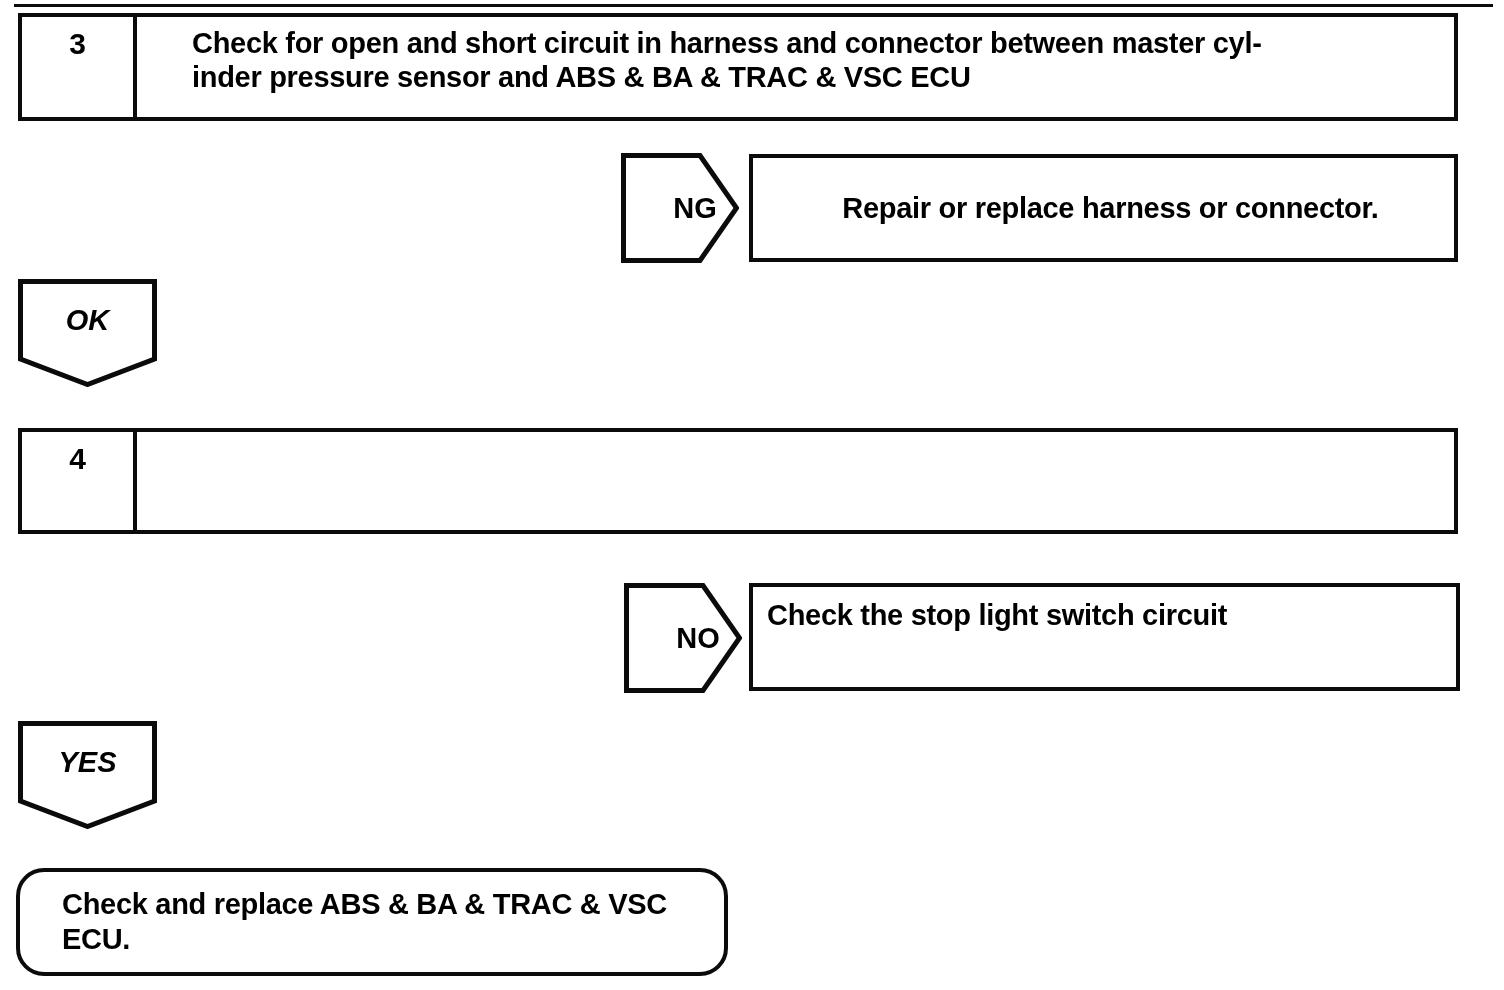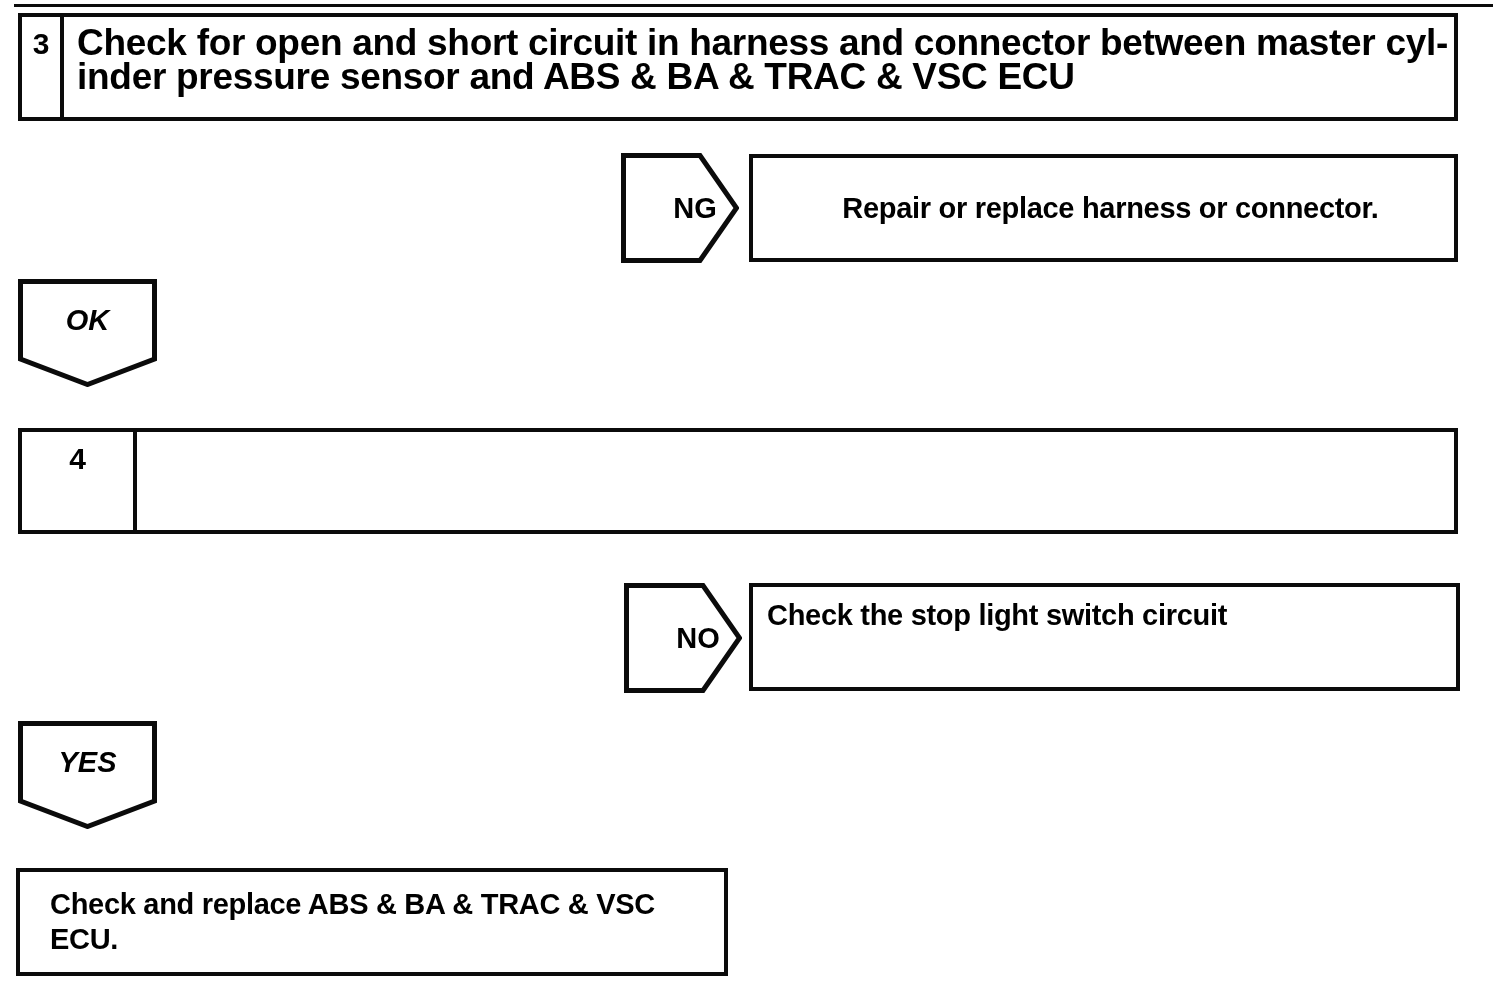--- a/index.html
+++ b/index.html
@@ -23,44 +23,46 @@
     width: 115px;
     border-right: 4px solid #0b0b0b;
     display: flex;
     justify-content: center;
     padding-top: 10px;
     font-size: 30px;
   }
   .step .body-cell {
     flex: 1;
     padding: 9px 6px 0 13px;
-    font-size: 37px;
+    font-size: 29px;
     line-height: 34px;
     letter-spacing: -0.3px;
+    margin-left: 42px;
   }
   .line { display: block; white-space: nowrap; }
   
   .action-center {
     display: flex;
     align-items: center;
     padding-left: 14px;
     font-size: 29px;
     letter-spacing: -0.3px;
     justify-content: center;
   }
   .action-top {
     padding: 12px 16px 0 14px;
     font-size: 29px;
     letter-spacing: -0.3px;
   }
   .result {
-    padding: 15px 6px 0 30px;
+    padding: 15px 6px 0 42px;
     font-size: 29px;
     line-height: 35px;
     letter-spacing: -0.3px;
+    border-radius: 28px;
   }
   
   .pent { position: absolute; }
   .pent svg { display: block; }
   .pent .lbl {
     position: absolute;
     font-size: 29px;
     display: flex;
     align-items: center;
     justify-content: center;

